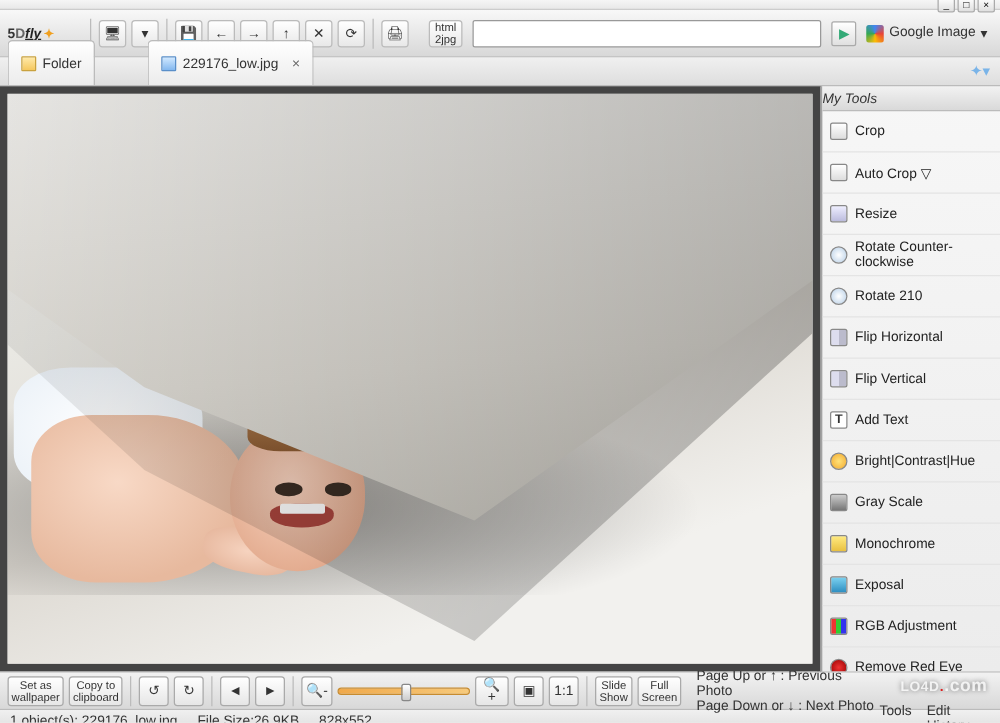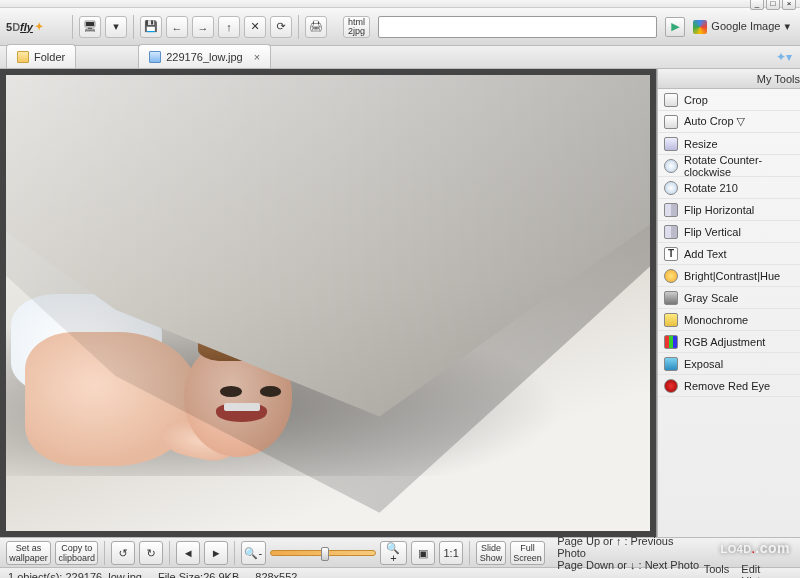--- a/index.html
+++ b/index.html
@@ -18,21 +18,21 @@
 .tb-btn { width: 22px; height: 22px; background: linear-gradient(#fff,#e8e8e8); border: 1px solid #bbb; border-radius: 3px; display: flex; align-items: center; justify-content: center; cursor: pointer; color: #333; }
 .tb-btn.wide { width: auto; padding: 0 4px; font-size: 9px; line-height: 9px; text-align: left; margin-left: 12px; }
 .sep { width: 1px; height: 24px; background: #bbb; margin: 0 2px; }
 .url-bar { flex: 1; height: 22px; background: #fff; border: 1px solid #999; border-radius: 2px; margin: 0 4px; }
 .go-btn { width: 20px; height: 20px; background: linear-gradient(#fff,#e0e0e0); border: 1px solid #aaa; border-radius: 2px; display: flex; align-items: center; justify-content: center; color: #3a7; cursor: pointer; }
 .search-box { width: 90px; height: 22px; background: #fff; border: 1px solid #999; border-radius: 2px; padding: 0 4px; color: #888; display: flex; align-items: center; }
 .engine { display: flex; align-items: flex-start; gap: 4px; padding: 0 4px; color: #333; cursor: pointer; }
 .g-icon { width: 14px; height: 14px; border-radius: 2px; background: conic-gradient(#4285f4,#ea4335,#fbbc05,#34a853,#4285f4); }
 
 .tabbar { height: 23px; background: linear-gradient(#f0f0f0,#dedede); border-bottom: 1px solid #bbb; display: flex; align-items: flex-end; padding: 0 6px; position: relative; }
-.tab { height: 24px; padding: 0 10px; background: linear-gradient(#fff,#ececec); border: 1px solid #bbb; border-bottom: none; border-radius: 4px 4px 0 0; display: flex; align-items: center; gap: 5px; margin-right: 2px; cursor: pointer; color: #333; }
+.tab { height: 36px; padding: 0 10px; background: linear-gradient(#fff,#ececec); border: 1px solid #bbb; border-bottom: none; border-radius: 4px 4px 0 0; display: flex; align-items: center; gap: 5px; margin-right: 2px; cursor: pointer; color: #333; }
 .tab .ico { width: 12px; height: 12px; }
 .folder-ico { background: linear-gradient(#ffe9a8,#f5c85f); border: 1px solid #c9a23f; border-radius: 1px; }
 .img-ico { background: linear-gradient(#d0e8ff,#84b8ef); border: 1px solid #5a8fc9; border-radius: 1px; }
 .tab .close { font-size: 11px; color: #666; margin-left: 6px; }
 .tabbar .sparkle { position: absolute; right: 8px; top: 4px; color: #7ab4e8; font-size: 12px; }
 
 .main { display: flex; height: 468px; }
 .viewer { flex: 1; background: #444; position: relative; overflow: hidden; border-right: 1px solid #999; }
 .photo { position: absolute; inset: 6px 6px 6px 6px; background: #eae9e6; overflow: hidden; }
 .sheets { position: absolute; inset: 0; background: linear-gradient(160deg, #f5f4f1 0%, #e9e8e3 30%, #ddd9d2 55%, #f2f1ee 80%); }
@@ -44,23 +44,23 @@
 .diaper { position: absolute; left: -4%; top: 0%; width: 42%; height: 48%; background: radial-gradient(#fff,#e9f0f7); border-radius: 30% 40% 44% 32%; }
 .head { position: absolute; left: 44%; top: 22%; width: 30%; height: 56%; background: radial-gradient(ellipse at 45% 40%, #f9d4c0, #e1a88b 78%); border-radius: 48% 46% 50% 50%; }
 .hair { position: absolute; left: 48%; top: 14%; width: 24%; height: 18%; background: linear-gradient(#b28052,#8d5c33); border-radius: 50% 50% 30% 30%; }
 .mouth { position: absolute; left: 53%; top: 52%; width: 14%; height: 9%; background: #a9453d; border-radius: 40% 40% 50% 50%; }
 .teeth { position: absolute; left: 55%; top: 52%; width: 10%; height: 4%; background: #fff; border-radius: 2px; }
 .eye { position: absolute; width: 6%; height: 5%; background: #3a2d24; border-radius: 50%; top: 44%; }
 .eye.l { left: 54%; } .eye.r { left: 65%; }
 .arm { position: absolute; left: 38%; top: 62%; width: 20%; height: 16%; background: radial-gradient(#f6d3bf,#e3b196); border-radius: 40%; transform: rotate(12deg); }
 
 .sidepanel { width: 143px; background: linear-gradient(#f7f7f7,#ececec); border-left: 1px solid #bbb; display: flex; flex-direction: column; }
-.panel-head { height: 20px; background: linear-gradient(#f2f2f2,#d9d9d9); border-bottom: 1px solid #bbb; text-align: right; line-height: 20px; color: #333; }
+.panel-head { height: 20px; background: linear-gradient(#f2f2f2,#d9d9d9); border-bottom: 1px solid #bbb; text-align: left; line-height: 20px; color: #333; font-style: italic; }
 .tool-list { flex: 1; overflow: hidden; }
-.tool { height: 22px; display: flex; align-items: center; gap: 6px; padding: 0 6px; border-bottom: 1px solid #e4e4e4; cursor: pointer; color: #222; }
+.tool { height: 22px; display: flex; align-items: center; gap: 6px; padding: 16px 6px; border-bottom: 1px solid #e4e4e4; cursor: pointer; color: #222; }
 .tool .ti { width: 14px; height: 14px; border: 1px solid #888; border-radius: 2px; flex-shrink: 0; }
 .ti.crop { background: linear-gradient(#fff,#ddd); }
 .ti.resize { background: linear-gradient(#eef,#bbd); }
 .ti.rotate { background: radial-gradient(#fff,#cde 70%); border-radius: 50%; }
 .ti.flip { background: linear-gradient(90deg,#dde 50%,#bbc 50%); }
 .ti.text { background: #fff; color: #333; font-size: 10px; text-align: center; line-height: 12px; font-weight: bold; }
 .ti.bright { background: radial-gradient(#ffe27a,#f3a92d); border-radius: 50%; }
 .ti.gray { background: linear-gradient(#ccc,#777); }
 .ti.mono { background: linear-gradient(#ffea80,#e8c040); }
 .ti.expo { background: linear-gradient(#7bd1f0,#2d8dc0); }
@@ -140,21 +140,21 @@
     <span>Google Image</span>
     <span>▾</span>
   </div>
 </div>
 
 <div class="tabbar">
   <div class="tab">
     <div class="ico folder-ico"></div>
     <span>Folder</span>
   </div>
-  <div class="tab" style="margin-left:60px;">
+  <div class="tab" style="margin-left:40px;">
     <div class="ico img-ico"></div>
     <span>229176_low.jpg</span>
     <span class="close">×</span>
   </div>
   <div class="sparkle">✦▾</div>
 </div>
 
 <div class="main">
   <div class="viewer">
     <div class="photo">
@@ -216,26 +216,26 @@
         </div>
         <div class="tool">
           <div class="ti gray"></div>
           <span>Gray Scale</span>
         </div>
         <div class="tool">
           <div class="ti mono"></div>
           <span>Monochrome</span>
         </div>
         <div class="tool">
+          <div class="ti expo"></div>
+          <span>Exposal</span>
+        </div>
+        <div class="tool">
           <div class="ti rgb"></div>
           <span>RGB Adjustment</span>
-        </div>
-        <div class="tool">
-          <div class="ti expo"></div>
-          <span>Exposal</span>
         </div>
         <div class="tool">
           <div class="ti redeye"></div>
           <span>Remove Red Eye</span>
         </div>
       </div>
   </div>
 </div>
 
 <div class="bottombar">

